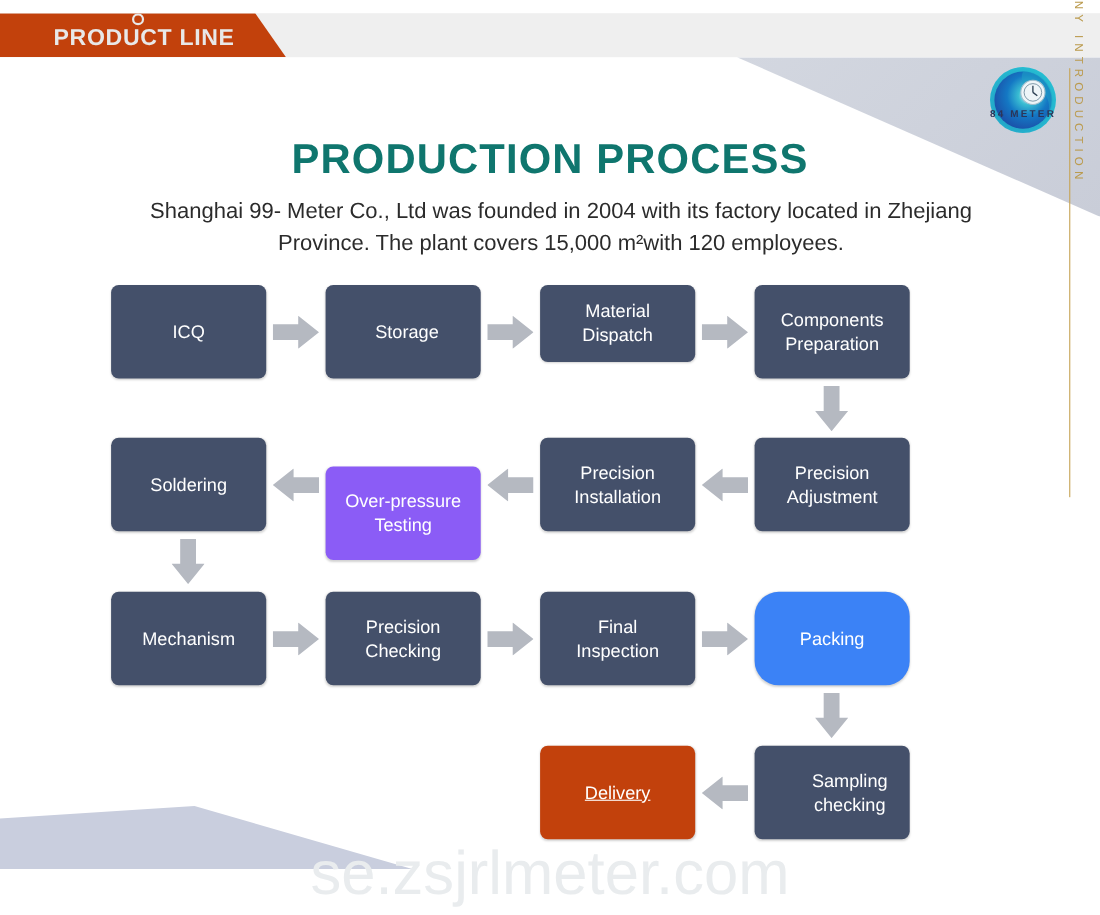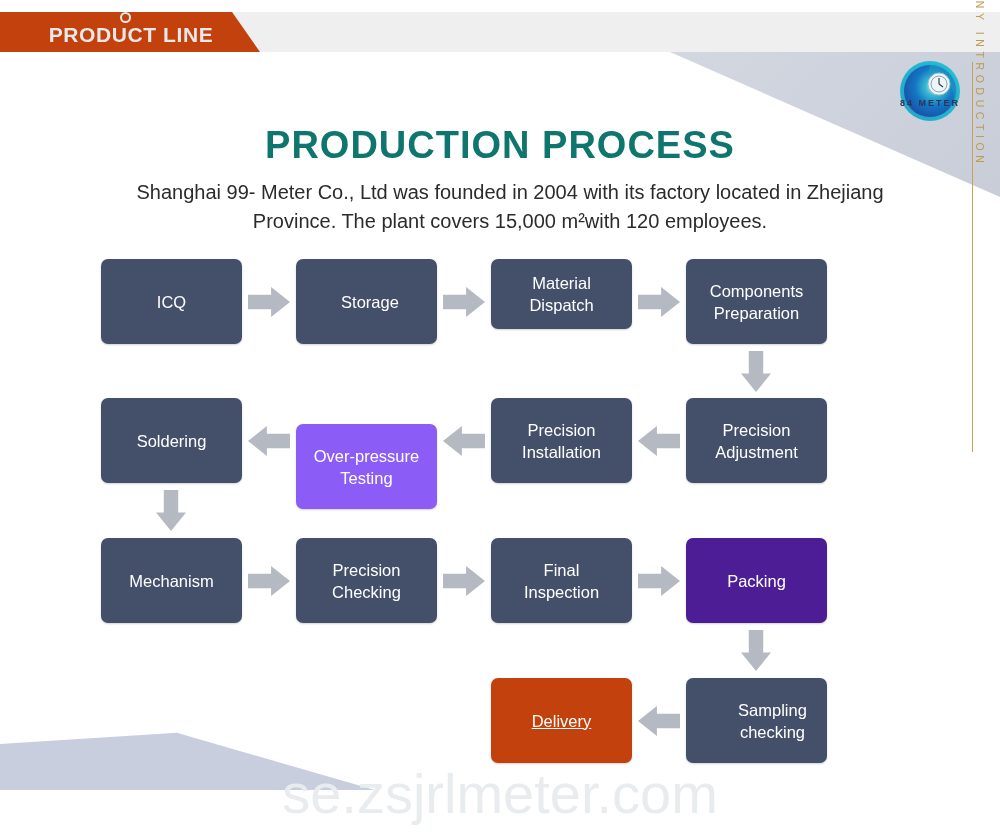--- a/index.html
+++ b/index.html
@@ -247,21 +247,21 @@
         <span style="white-space: pre-line;">Mechanism</span>
       </div>
       <div class="node" style="left: 296px; top: 538px; width: 141px; height: 85px; background: rgb(68, 80, 106);">
         <span style="white-space: pre-line;">Precision
 Checking</span>
       </div>
       <div class="node" style="left: 491px; top: 538px; width: 141px; height: 85px; background: rgb(68, 80, 106);">
         <span style="white-space: pre-line;">Final
 Inspection</span>
       </div>
-      <div class="node" style="left: 686px; top: 538px; width: 141px; height: 85px; background: #4c1d95;">
+      <div class="node" style="left: 686px; top: 538px; width: 141px; height: 85px; background: #3b82f6; border-radius: 22px;">
         <span style="white-space: pre-line;">Packing</span>
       </div>
       <div class="node" style="left: 491px; top: 678px; width: 141px; height: 85px; background: #c2410c; text-decoration: underline;">
         <span style="white-space: pre-line;">Delivery</span>
       </div>
       <div class="node" style="left: 686px; top: 678px; width: 141px; height: 85px; background: rgb(68, 80, 106); padding-left: 36px;">
         <span style="white-space: pre-line;">Sampling
 checking</span>
       </div>
       <div class="arrow" style="left: 248px; top: 287px; width: 42px; height: 30px;">

